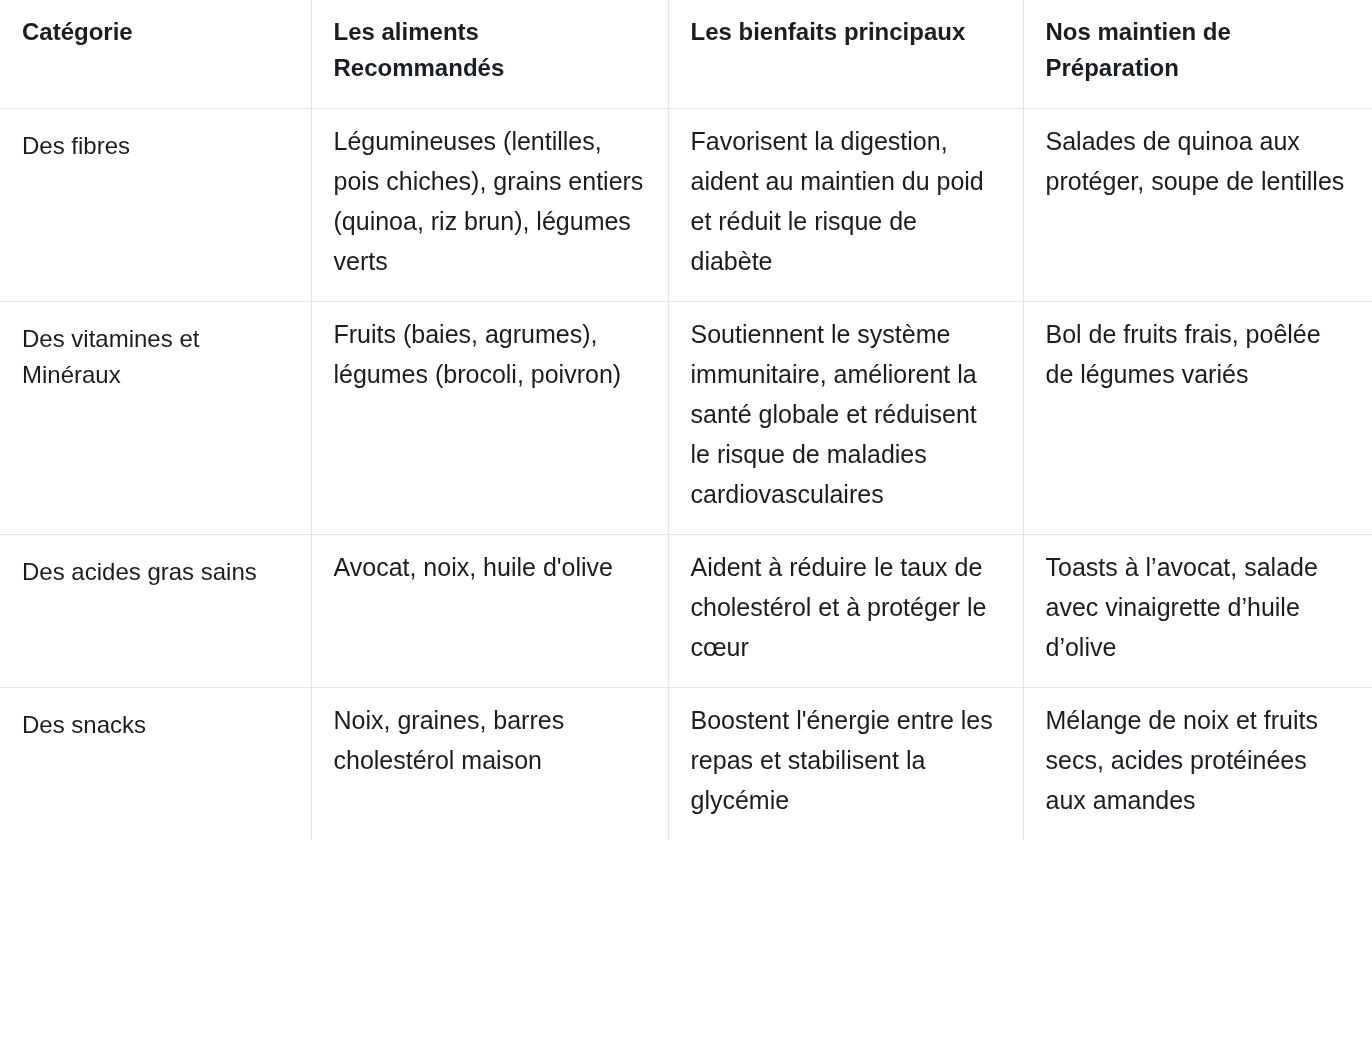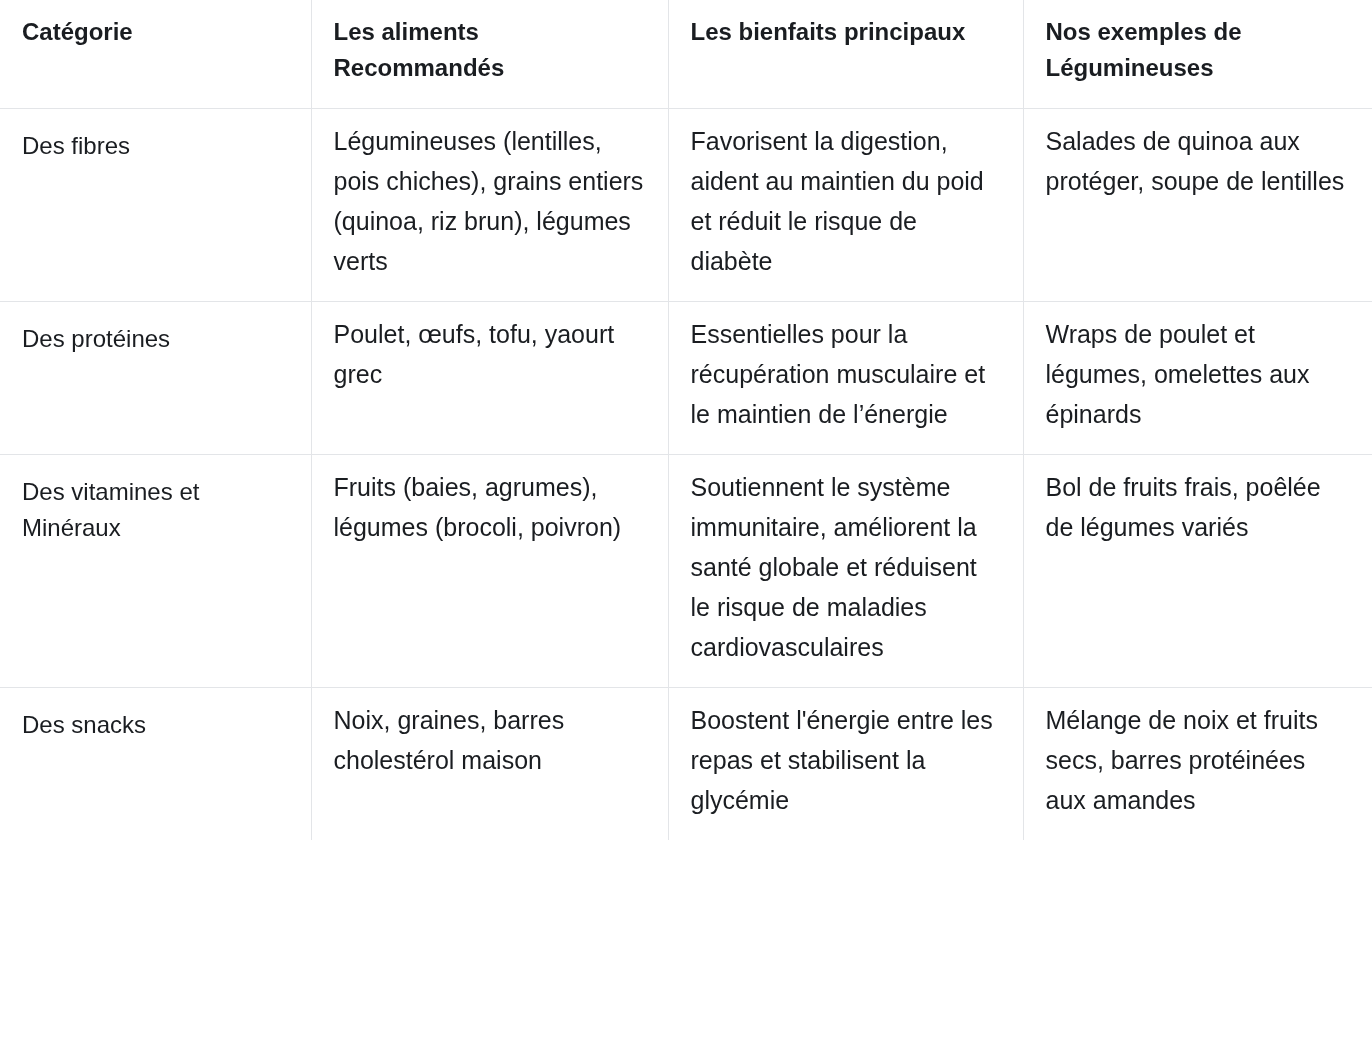--- a/index.html
+++ b/index.html
@@ -66,42 +66,42 @@
     <col class="c1">
       <col class="c2">
       <col class="c3">
       <col class="c4">
   </colgroup>
   <thead>
     <tr>
       <th>Catégorie</th>
       <th>Les aliments Recommandés</th>
       <th>Les bienfaits principaux</th>
-      <th>Nos exemples de Légumineuses</th>
+      <th>Nos maintien de Préparation</th>
     </tr>
   </thead>
   <tbody>
     <tr>
       <td class="category-cell">Des fibres</td>
       <td>Légumineuses (lentilles, pois chiches), grains entiers (quinoa, riz brun), légumes verts</td>
       <td>Favorisent la digestion, aident au maintien du poid et réduit le risque de diabète</td>
       <td>Salades de quinoa aux protéger, soupe de lentilles</td>
     </tr>
     <tr>
-      <td class="category-cell">Des protéines</td>
-      <td>Poulet, œufs, tofu, yaourt grec</td>
-      <td>Essentielles pour la récupération musculaire et le maintien de l’énergie</td>
-      <td>Wraps de poulet et légumes, omelettes aux épinards</td>
-    </tr>
-    <tr>
       <td class="category-cell">Des vitamines et Minéraux</td>
       <td>Fruits (baies, agrumes), légumes (brocoli, poivron)</td>
       <td>Soutiennent le système immunitaire, améliorent la santé globale et réduisent le risque de maladies cardiovasculaires</td>
       <td>Bol de fruits frais, poêlée de légumes variés</td>
     </tr>
     <tr>
+      <td class="category-cell">Des acides gras sains</td>
+      <td>Avocat, noix, huile d'olive</td>
+      <td>Aident à réduire le taux de cholestérol et à protéger le cœur</td>
+      <td>Toasts à l’avocat, salade avec vinaigrette d’huile d’olive</td>
+    </tr>
+    <tr>
       <td class="category-cell">Des snacks</td>
       <td>Noix, graines, barres cholestérol maison</td>
       <td>Boostent l'énergie entre les repas et stabilisent la glycémie</td>
-      <td>Mélange de noix et fruits secs, barres protéinées aux amandes</td>
+      <td>Mélange de noix et fruits secs, acides protéinées aux amandes</td>
     </tr>
   </tbody>
 </table>
 
 </body></html>

